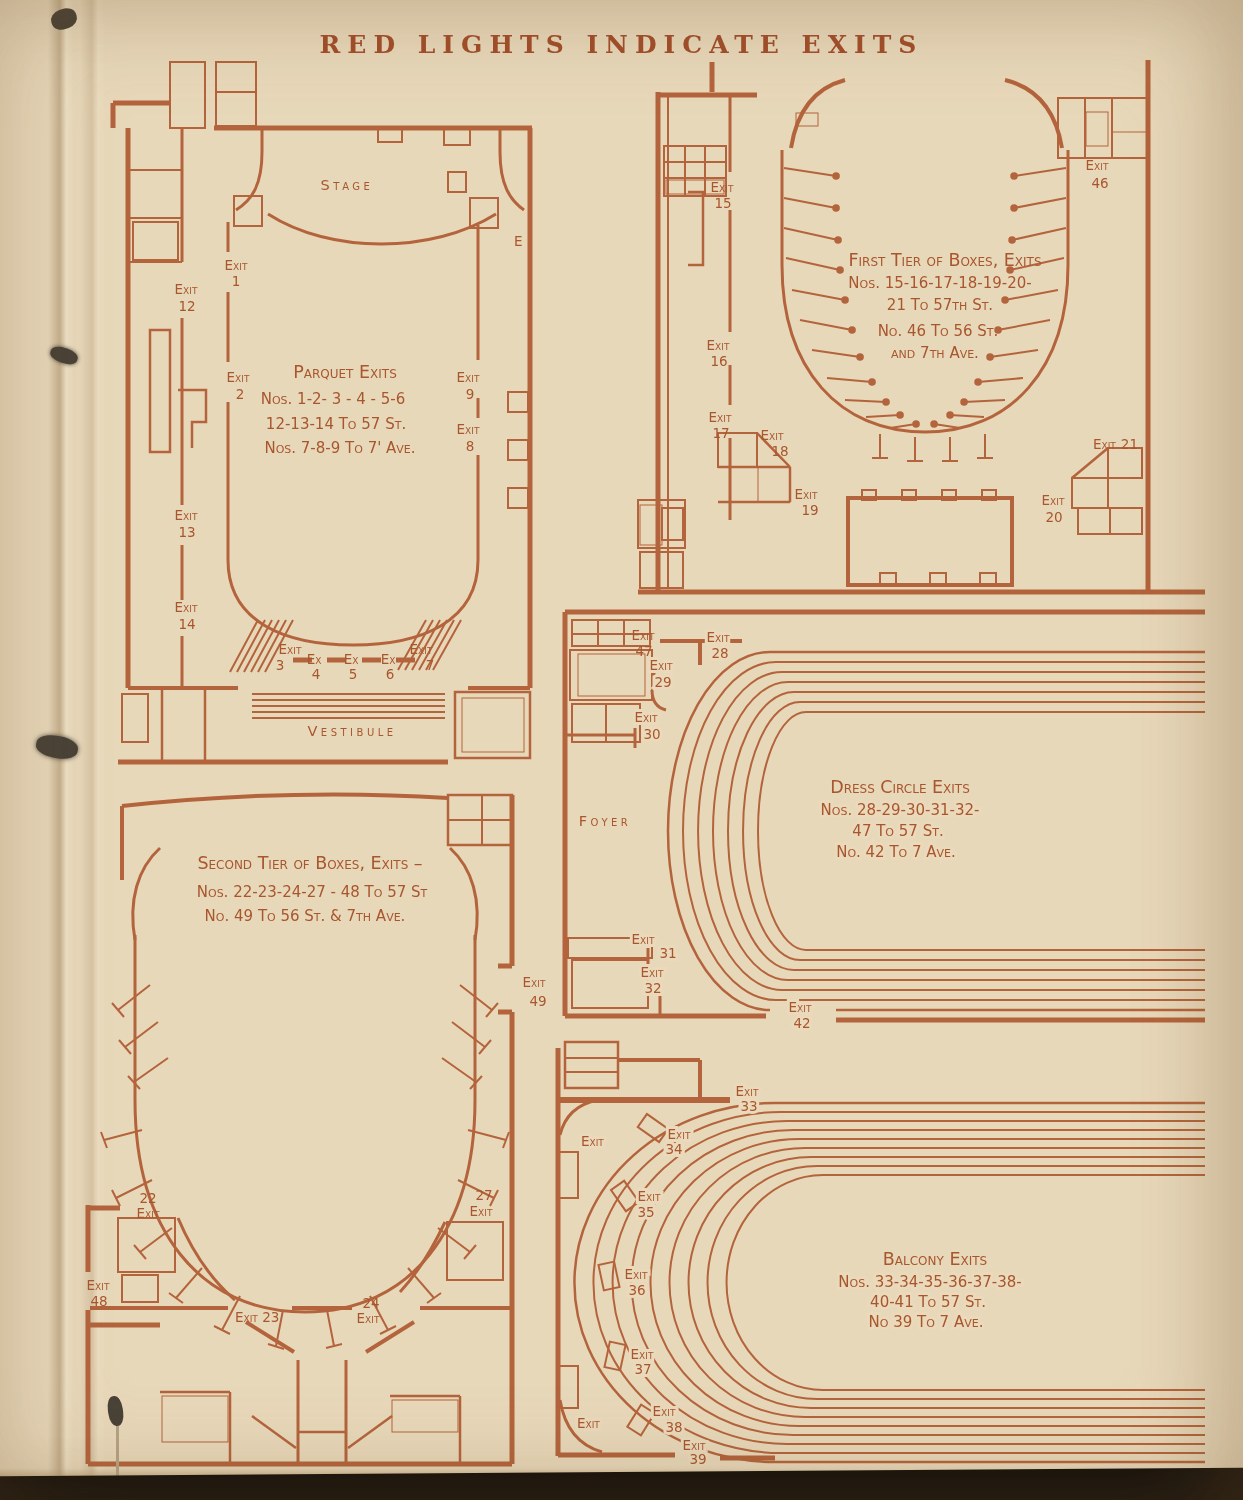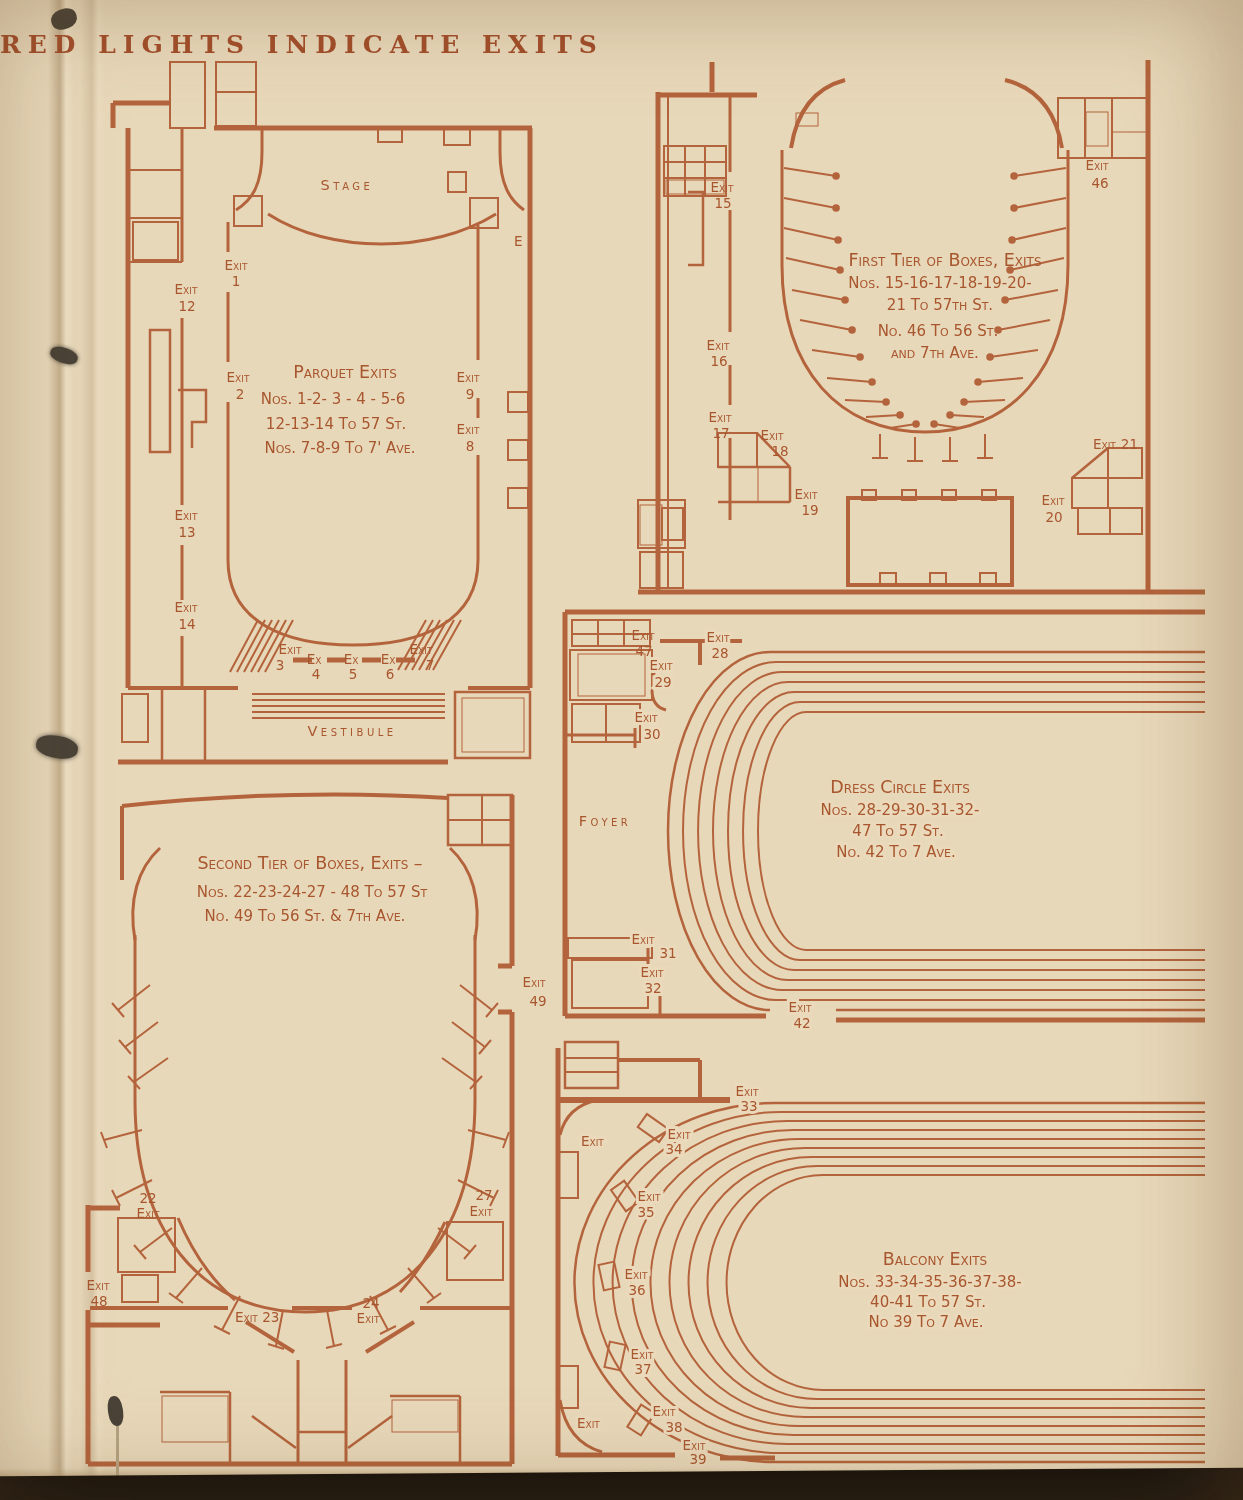--- a/index.html
+++ b/index.html
@@ -13,21 +13,21 @@
   .crease{position:absolute;top:0;bottom:0;width:26px;pointer-events:none;
     background:linear-gradient(90deg,rgba(140,110,70,0) 0%,rgba(140,110,70,.38) 45%,rgba(250,240,215,.35) 70%,rgba(140,110,70,0) 100%);}
   .vignette{position:absolute;inset:0;pointer-events:none;
     box-shadow:inset 0 0 110px rgba(110,80,40,.30), inset -40px 0 70px rgba(120,90,50,.12);}
   .edge-shadow{position:absolute;left:0;right:0;bottom:18px;height:14px;
     background:linear-gradient(180deg,rgba(180,150,110,0),#b99f78);}
   .edge-black{position:absolute;left:-12px;right:-12px;bottom:-8px;height:36px;
     background:#15100c;transform:skewY(-0.4deg);}
   .stitch{position:absolute;background:#494237;border-radius:45%;}
   .thread{position:absolute;background:#b5a383;}
-  .title{position:absolute;left:0;right:0;top:30px;
+  .title{position:absolute;left:0;right:0;top:30px;text-align:center;
     font-family:"DejaVu Serif","Liberation Serif",serif;font-weight:bold;
     font-size:25px;letter-spacing:7px;color:#a34e2b;}
   svg{position:absolute;left:0;top:0;}
   svg text{fill:#a8562e;font-family:"DejaVu Sans",sans-serif;font-variant:small-caps;stroke:none;}
   .e{font-size:13.5px;}
   .h{font-size:17.5px;}
   .n{font-size:15px;}
   .room{font-size:14.5px;letter-spacing:3.5px;}
   .halo{paint-order:stroke;stroke:#ead9bb;stroke-width:6px;}
   .ink path,.ink rect,.ink line{stroke:#b4643c;fill:none;}

